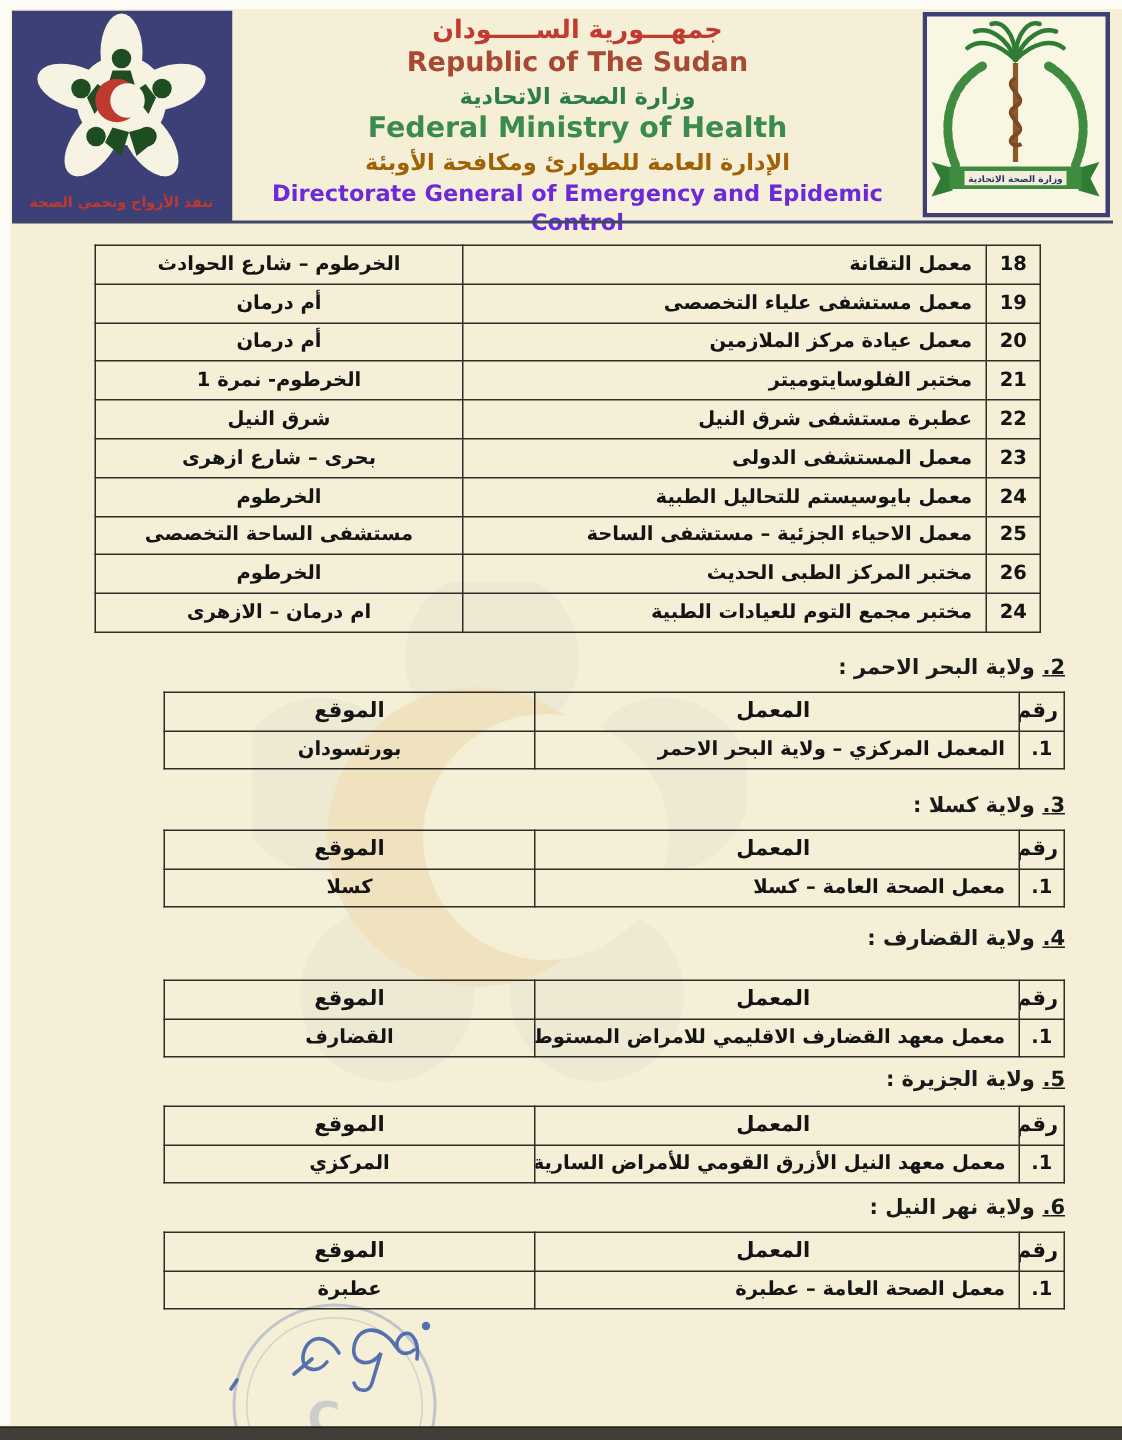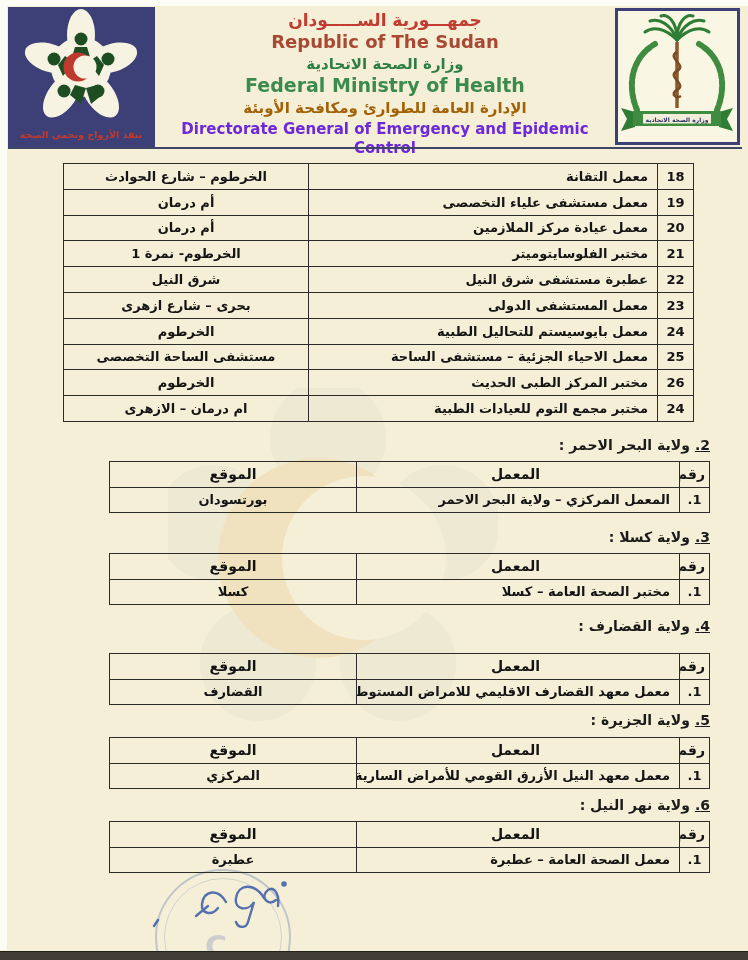--- a/index.html
+++ b/index.html
@@ -232,21 +232,21 @@
       <thead>
           <tr>
         <th class="col-no">رقم</th>
         <th class="col-lab" style="text-align:center">المعمل</th>
         <th class="col-location">الموقع</th>
       </tr>
         </thead>
       <tbody>
           <tr>
             <td class="col-no">1.</td>
-            <td class="col-lab">مختبر الصحة العامة – كسلا</td>
+            <td class="col-lab">معمل الصحة العامة – كسلا</td>
             <td class="col-location">كسلا</td>
           </tr>
         </tbody>
     </table>
   </div>
 
   <div class="sec-heading" style="top:618px">
     <span class="sec-num">4.</span><span>ولاية القضارف :</span>
   </div>
   <div class="section" style="top:653px">

